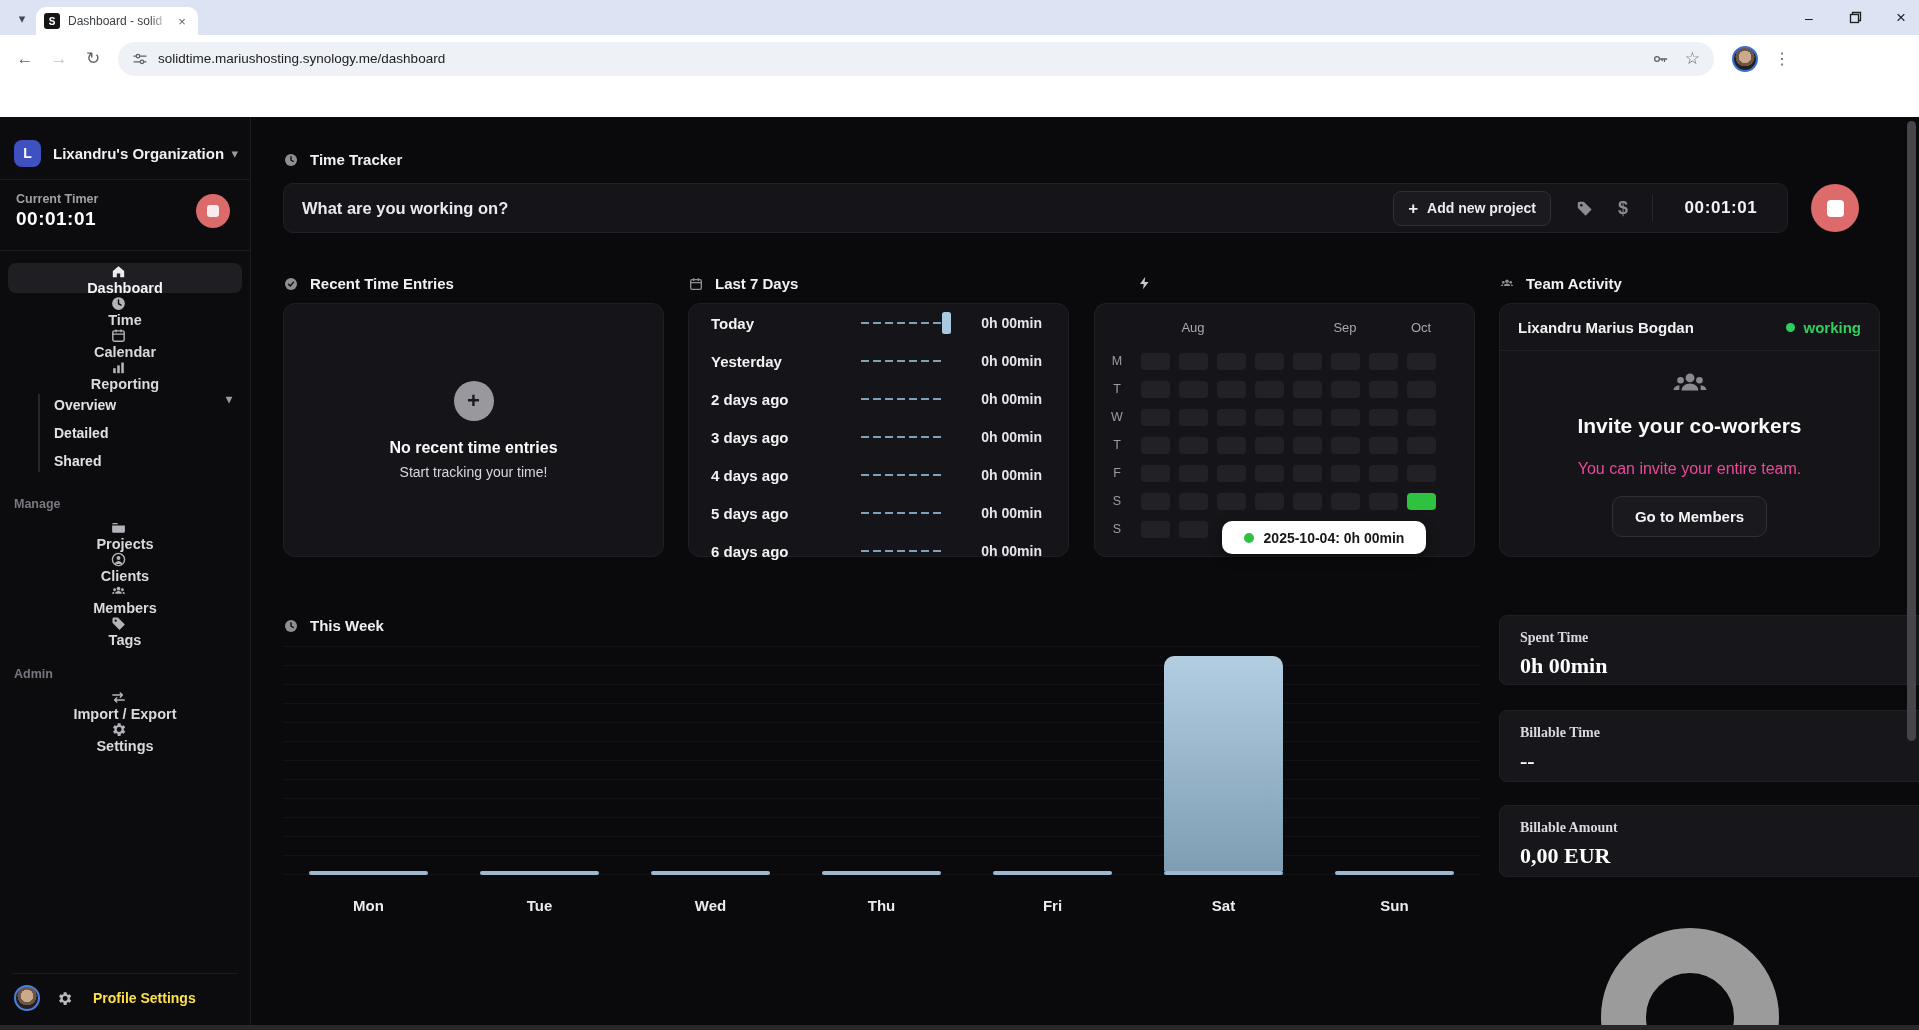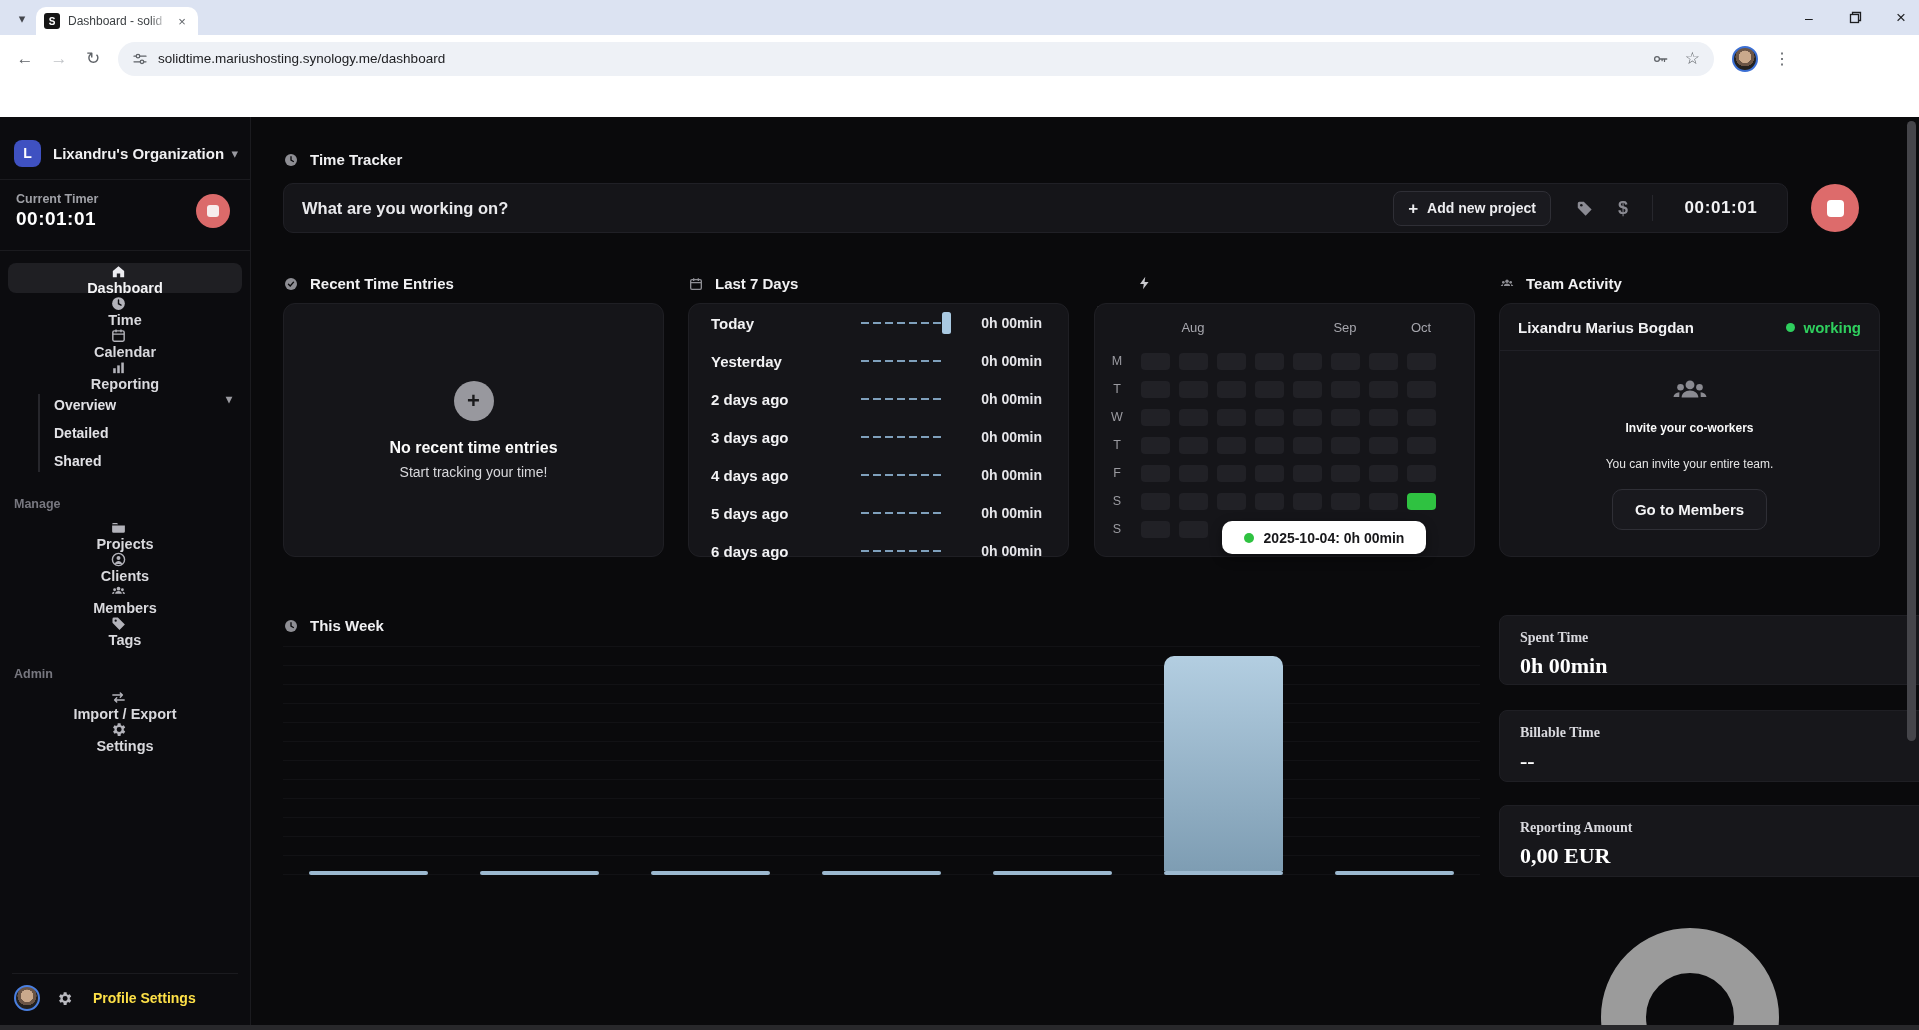--- a/index.html
+++ b/index.html
@@ -132,22 +132,22 @@
   .ag-tooltip .dot{width:10px;height:10px;border-radius:50%;background:#2fc241;}
   .ag-tooltip .txt{font-size:14px;font-weight:bold;color:#18181b;}
   
   .team-head{display:flex;align-items:center;height:46px;padding:0 18px;border-bottom:1px solid #202026;}
   .team-name{font-size:15px;font-weight:bold;color:#f2f2f4;}
   .team-status{margin-left:auto;display:flex;align-items:center;gap:8px;font-size:15px;font-weight:600;color:#2fcf5e;}
   .team-status .dot{width:9px;height:9px;border-radius:50%;background:#2fcf5e;}
   .team-body{position:absolute;top:46px;bottom:0;left:0;right:0;display:flex;flex-direction:column;
     align-items:center;justify-content:center;}
   .team-big-ic{width:38px;height:30px;color:#8a8a91;}
-  .invite-title{margin-top:14px;font-size:12px;font-weight:bold;color:#fafafa;}
-  .invite-sub{margin-top:22px;font-size:12px;color:#e5e5e5;}
+  .invite-title{margin-top:14px;font-size:21px;font-weight:bold;color:#fafafa;}
+  .invite-sub{margin-top:22px;font-size:16px;color:#ec4899;}
   .members-btn{margin-top:18px;padding:11px 22px;border:1px solid #2f2f36;border-radius:10px;
     background:#19191e;font-size:15px;font-weight:bold;color:#f4f4f6;}
   
   .wk-plot{position:absolute;left:32px;top:529px;width:1197px;height:229px;display:flex;
     background:
       repeating-linear-gradient(180deg,#121215 19px,#121215 20px,transparent 20px,transparent 38px),
       repeating-linear-gradient(180deg,#1d1d21 0,#1d1d21 1px,transparent 1px,transparent 38px);}
   .wk-col{width:171px;height:100%;display:flex;flex-direction:column;align-items:center;justify-content:flex-end;}
   .wk-bar{width:119px;border-radius:10px 10px 0 0;background:linear-gradient(180deg,#b3cee1,#7e9db3);}
   .wk-base{width:119px;height:4px;border-radius:2px;background:#9cb9d0;}
@@ -644,31 +644,40 @@
             <div class="wk-base"></div>
           </div>
           <div class="wk-col">
             <div class="wk-bar" style="height: 215px;"></div>
             <div class="wk-base"></div>
           </div>
           <div class="wk-col">
             <div class="wk-base"></div>
           </div>
         </div>
+      <div class="wk-labels">
+          <div class="wk-label">Mon</div>
+          <div class="wk-label">Tue</div>
+          <div class="wk-label">Wed</div>
+          <div class="wk-label">Thu</div>
+          <div class="wk-label">Fri</div>
+          <div class="wk-label">Sat</div>
+          <div class="wk-label">Sun</div>
+        </div>
 
       <div class="card card1">
         <div class="lbl">Spent Time</div>
         <div class="val">0h 00min</div>
       </div>
       <div class="card card2">
         <div class="lbl">Billable Time</div>
         <div class="val">--</div>
       </div>
       <div class="card card3">
-        <div class="lbl">Reporting Amount</div>
+        <div class="lbl">Billable Amount</div>
         <div class="val">0,00 EUR</div>
       </div>
 
       <div class="donut"></div>
 
       <div class="scroll-thumb"></div>
     </div>
   </div>
 
   <div class="bottom-edge"></div>

